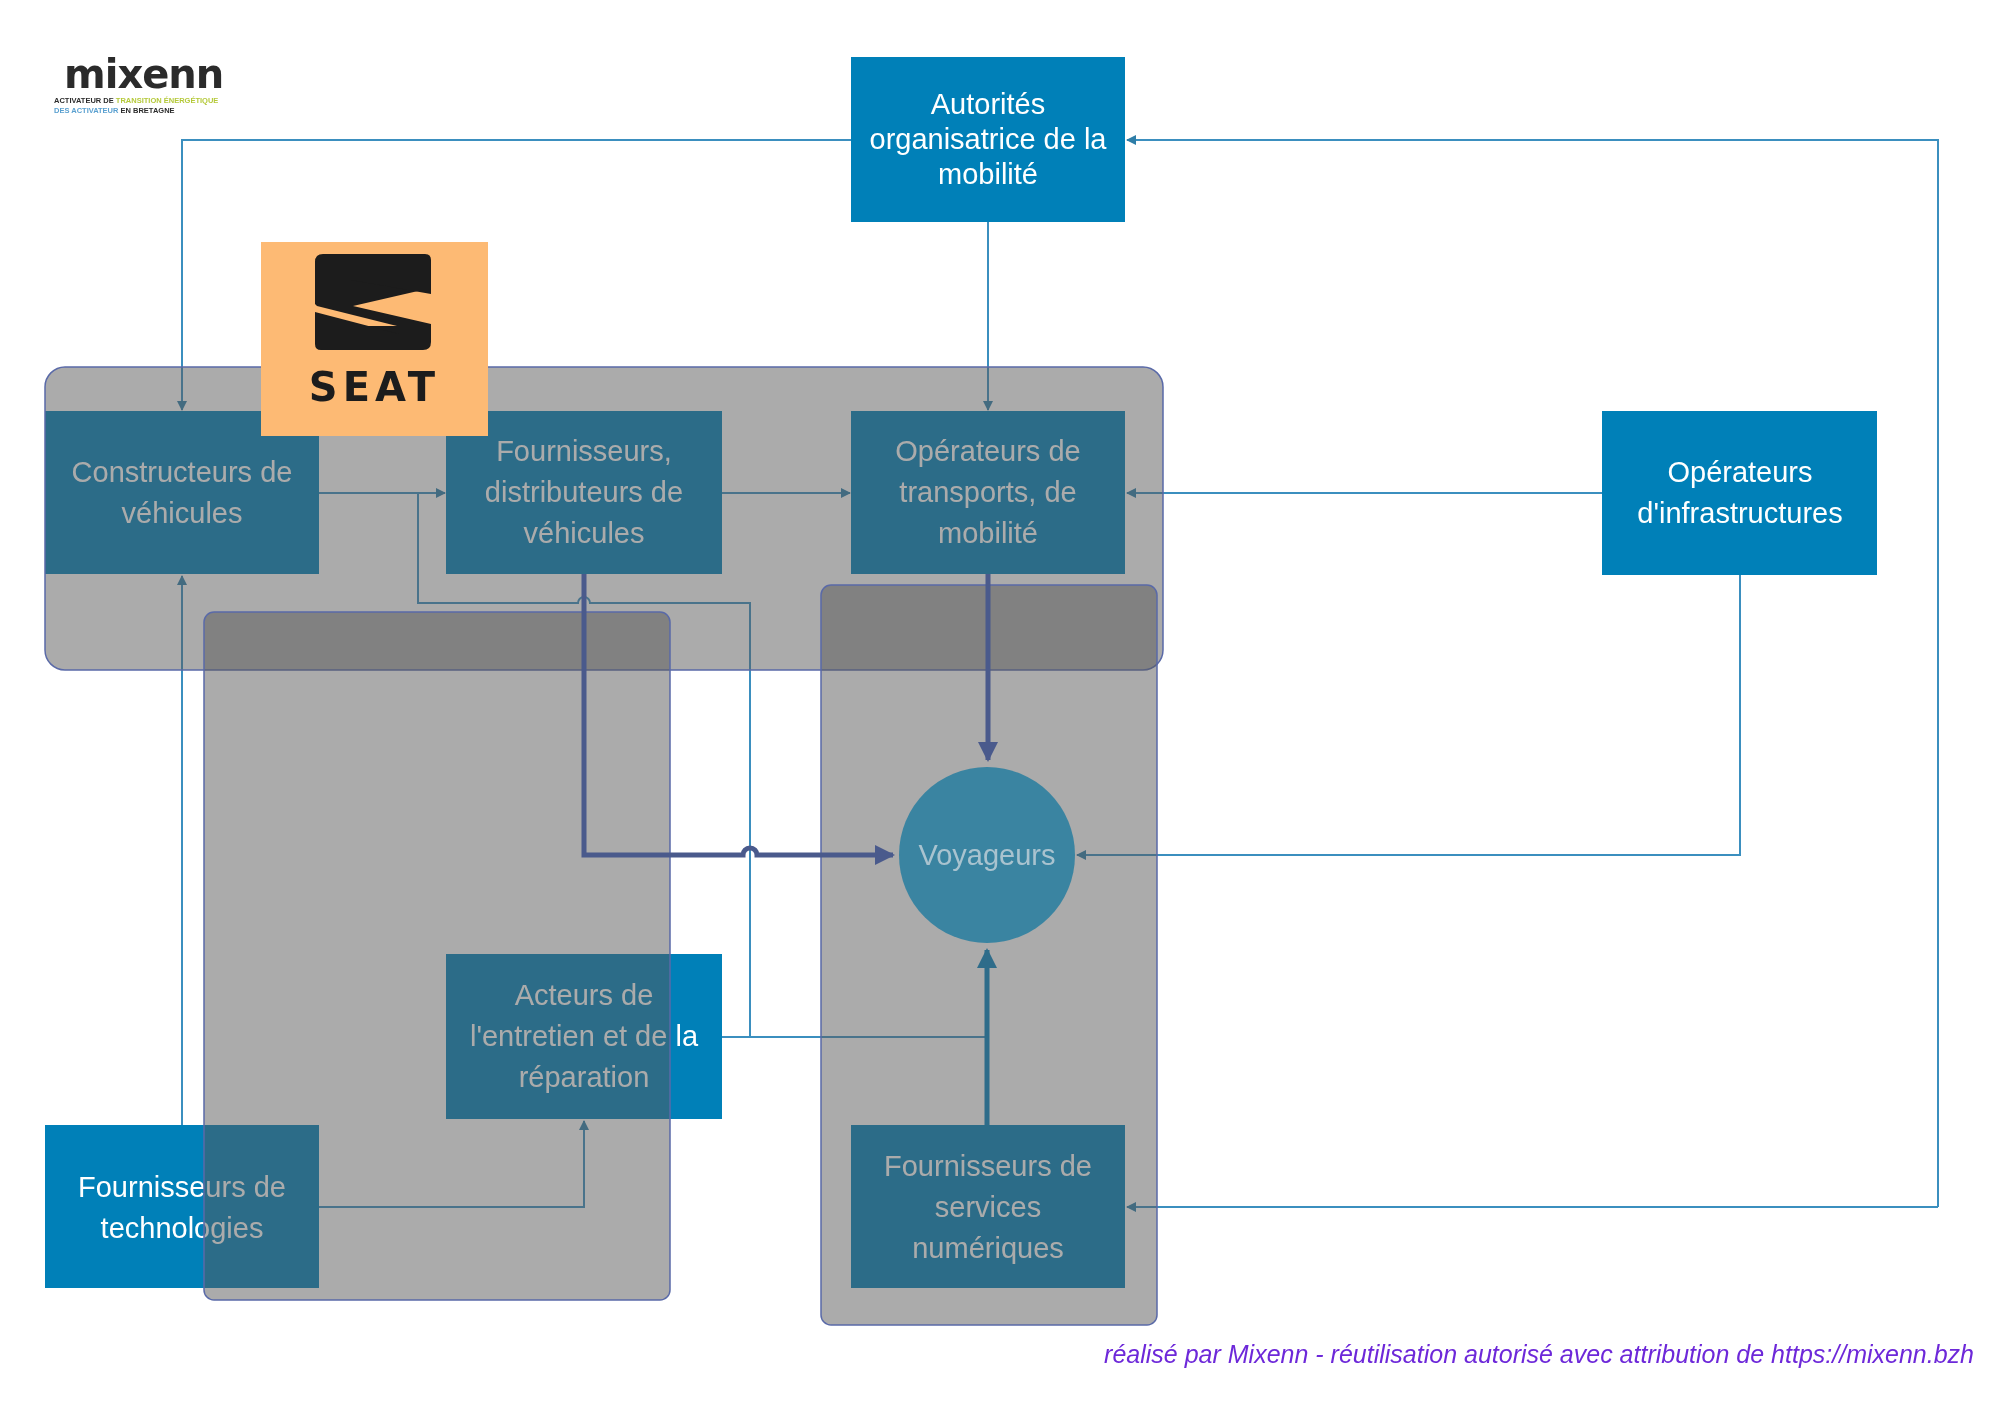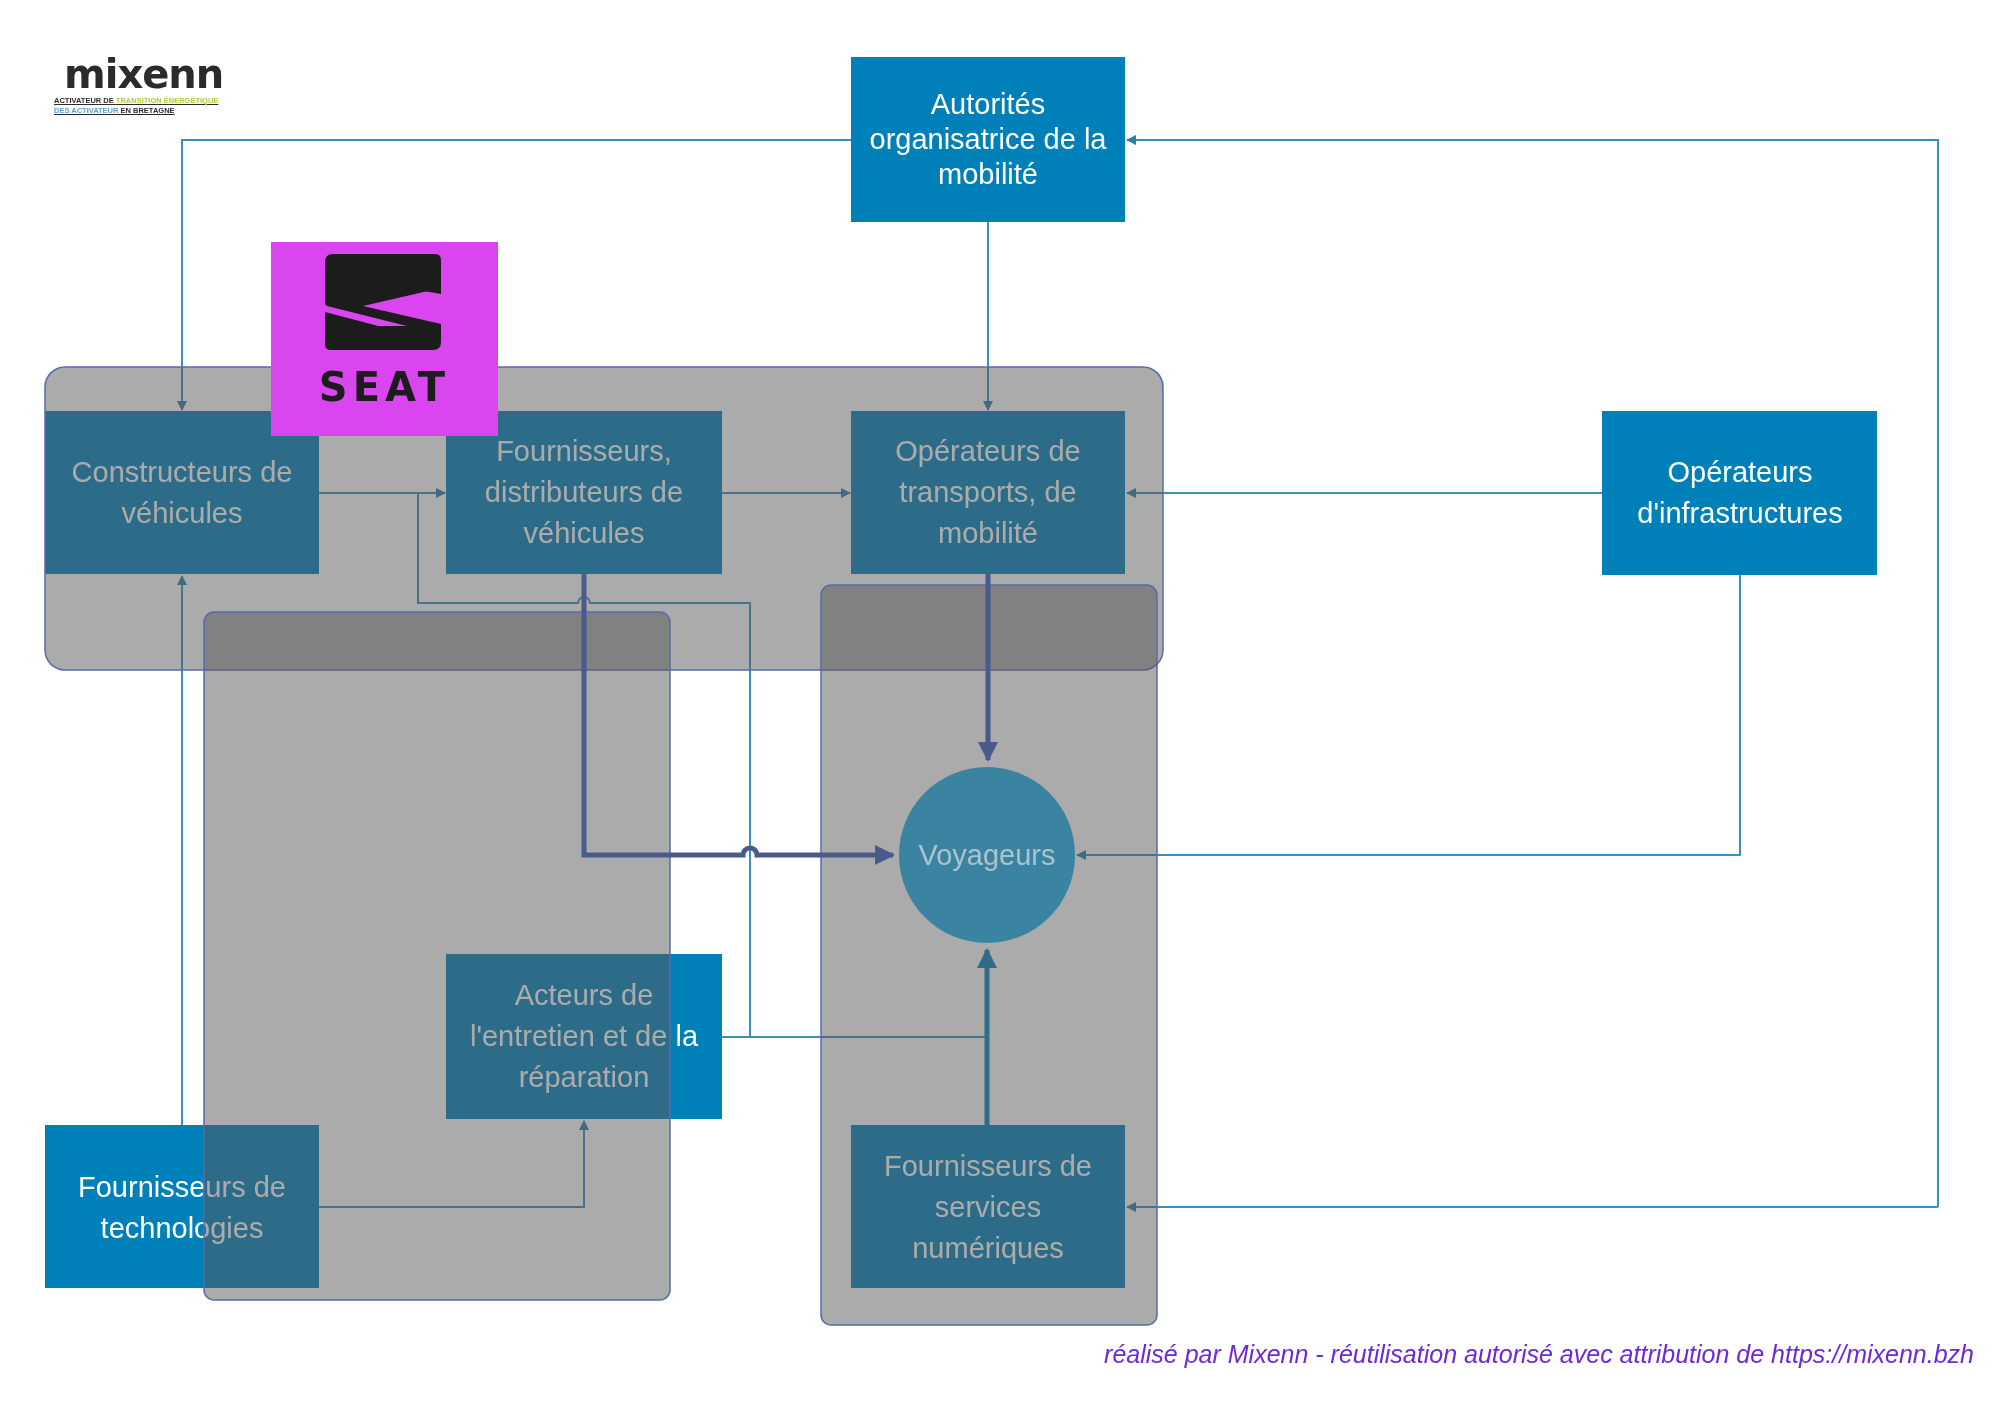--- a/index.html
+++ b/index.html
@@ -1,24 +1,24 @@
 <!DOCTYPE html>
 <html><head>
 <meta charset="utf-8">
 <style>
   html,body{margin:0;padding:0;background:#ffffff;}
   body{width:2000px;height:1401px;position:relative;overflow:hidden;font-family:"Liberation Sans","DejaVu Sans",sans-serif;}
   #diagram{position:absolute;left:0;top:0;}
   .node-text{font-family:"Liberation Sans","DejaVu Sans",sans-serif;font-size:29px;text-anchor:middle;}
   .logo{position:absolute;left:52px;top:52px;width:170px;height:70px;}
   .logo-word{position:absolute;left:12px;top:0;font-family:"DejaVu Sans",sans-serif;font-weight:bold;font-size:40px;color:#2b2b2b;letter-spacing:-1px;line-height:44px;}
-  .logo-tag{position:absolute;left:2px;top:44px;font-family:"Liberation Sans",sans-serif;font-weight:bold;font-size:7.5px;color:#2b2b2b;line-height:10px;white-space:nowrap;text-decoration:underline;}
+  .logo-tag{position:absolute;left:2px;top:44px;font-family:"Liberation Sans",sans-serif;font-weight:bold;font-size:7.5px;color:#2b2b2b;line-height:10px;white-space:nowrap;}
   .logo-tag .g{color:#b5c93a;}
   .logo-tag .b{color:#5aa0d0;}
-  .seat{position:absolute;left:271px;top:242px;width:227px;height:194px;background:#d946ef;}
+  .seat{position:absolute;left:261px;top:242px;width:227px;height:194px;background:#fdba74;}
   .seat-word{position:absolute;left:0;width:227px;top:122px;text-align:center;font-family:"DejaVu Sans",sans-serif;font-weight:bold;font-size:40px;letter-spacing:5px;color:#1c1c1c;}
   .footer{position:absolute;right:26px;top:1340px;font-family:"Liberation Sans",sans-serif;font-style:italic;font-size:25px;color:#6d28d9;white-space:nowrap;}
 </style>
 </head>
 <body>
 
 <div class="logo">
   <div class="logo-word">mixenn</div>
   <div class="logo-tag">
     <span>ACTIVATEUR DE </span><span class="g">TRANSITION ÉNERGÉTIQUE</span><br>

